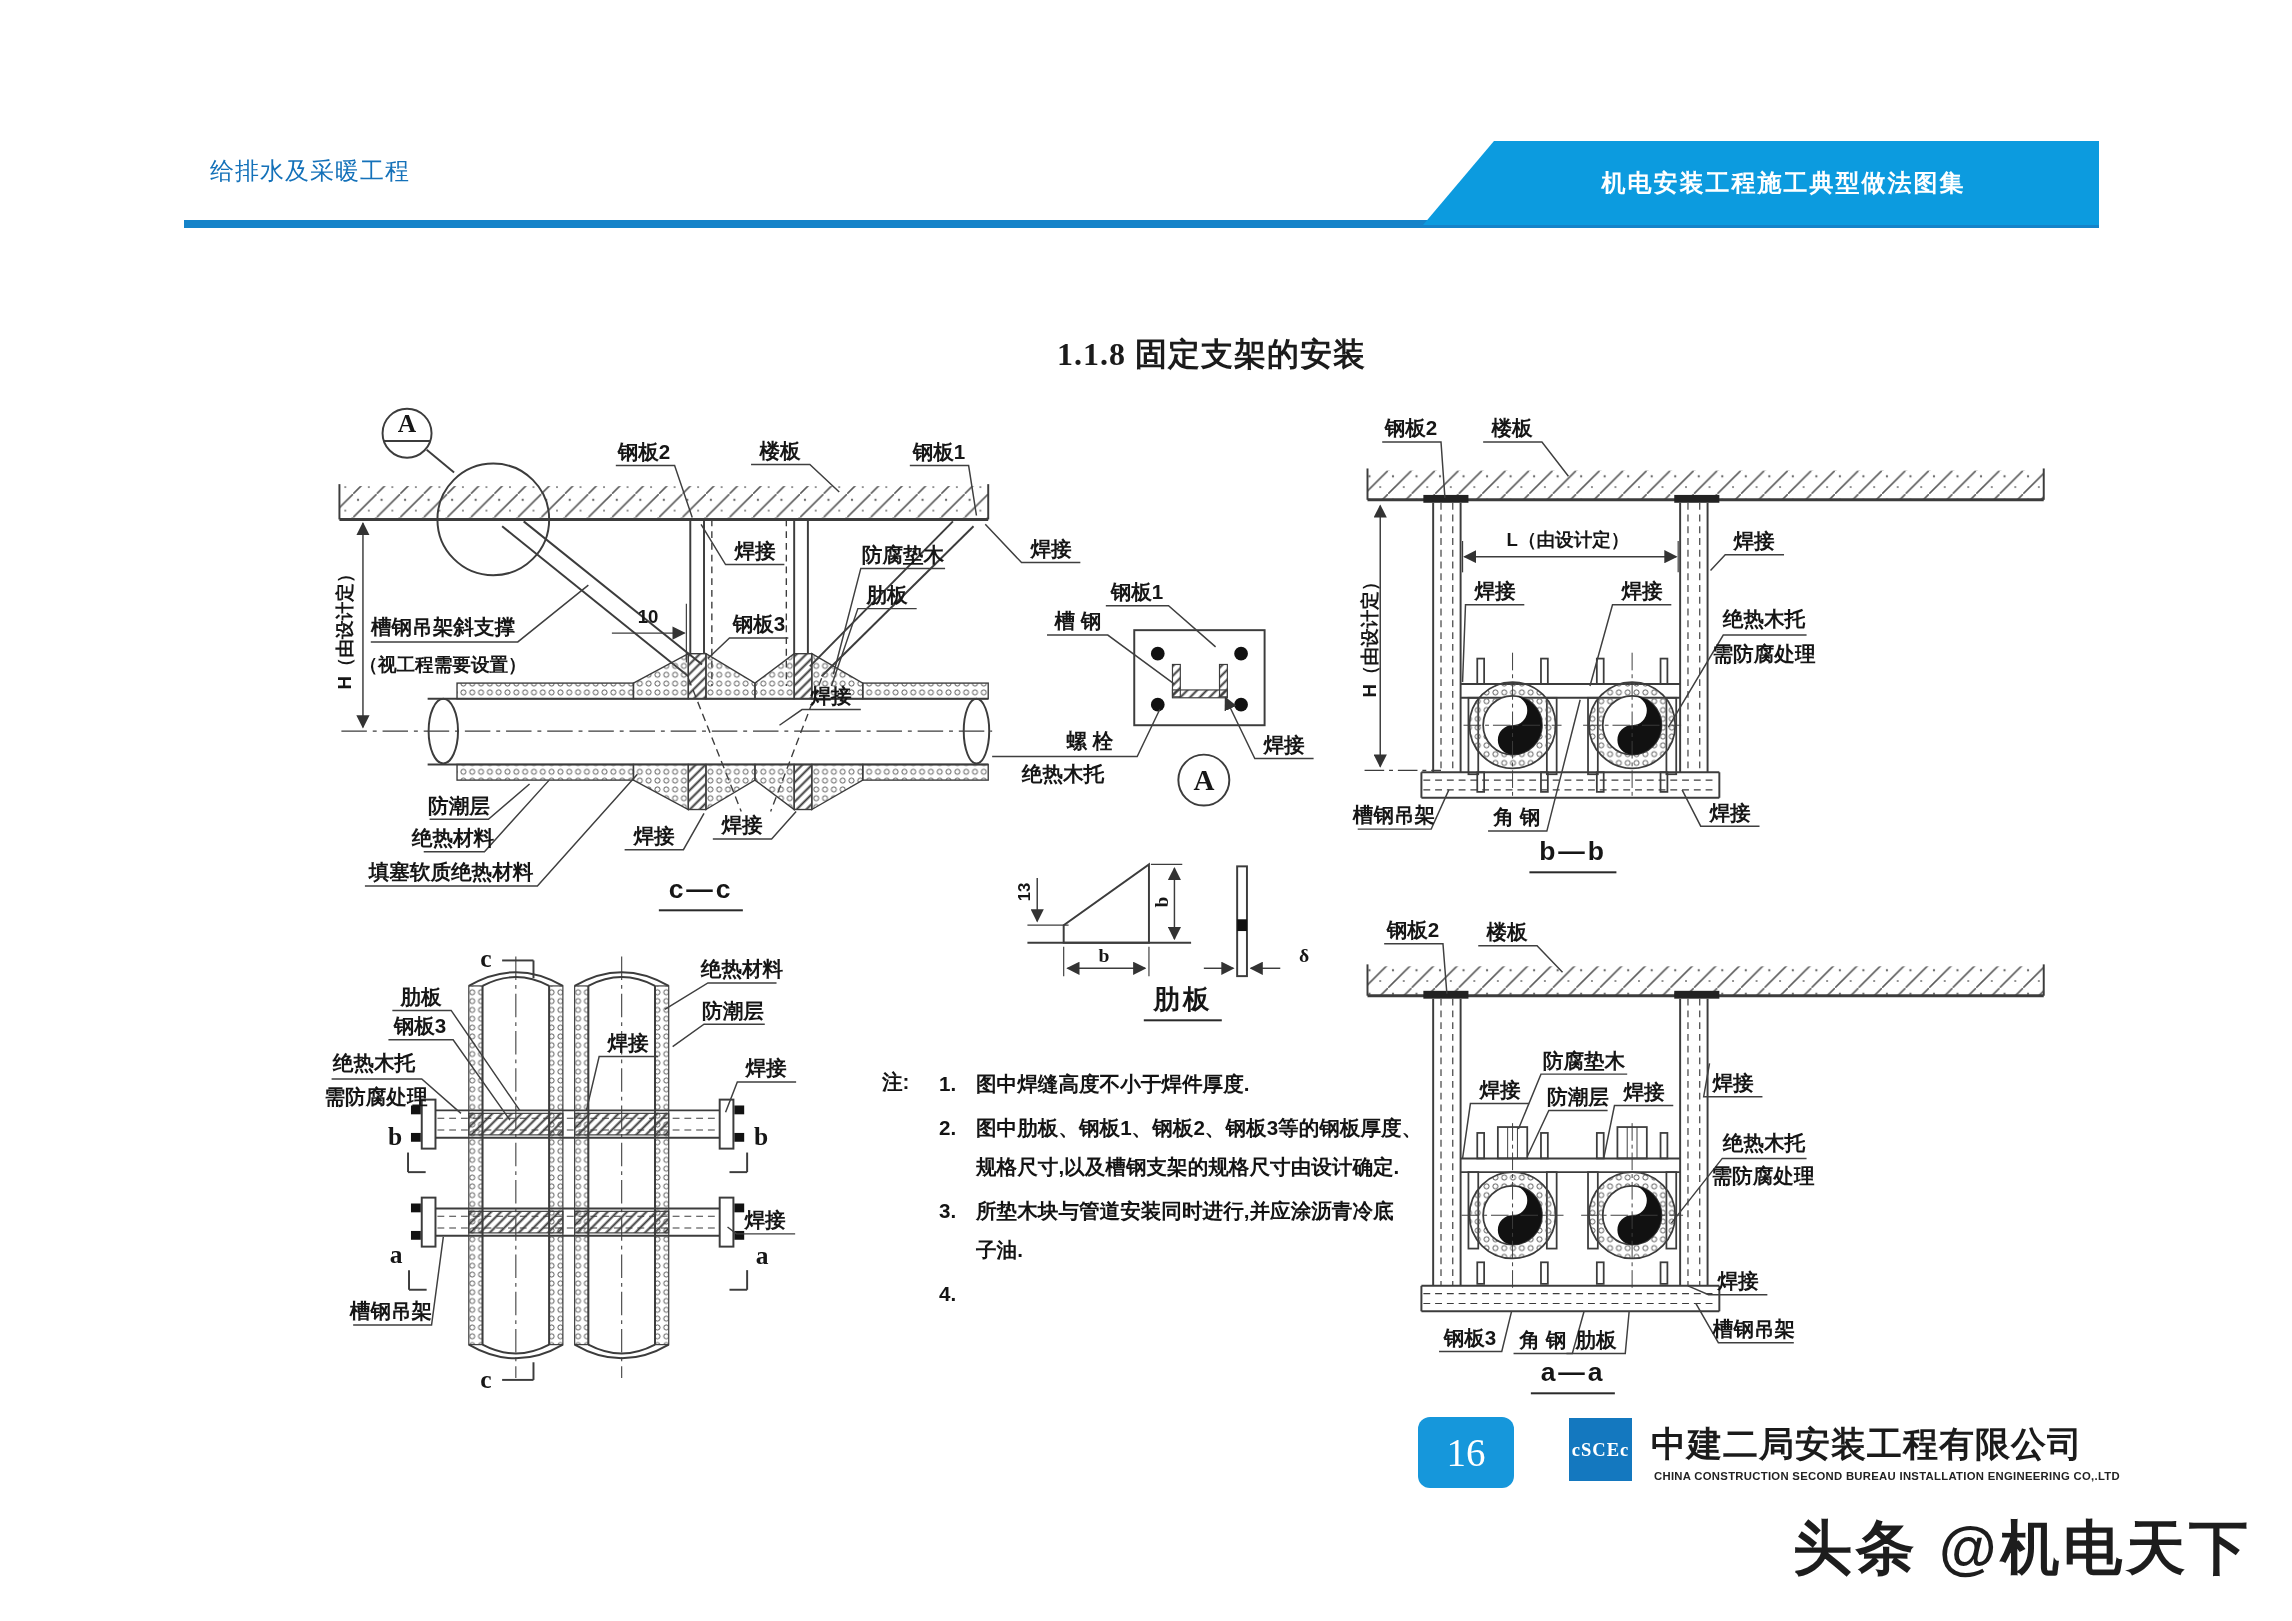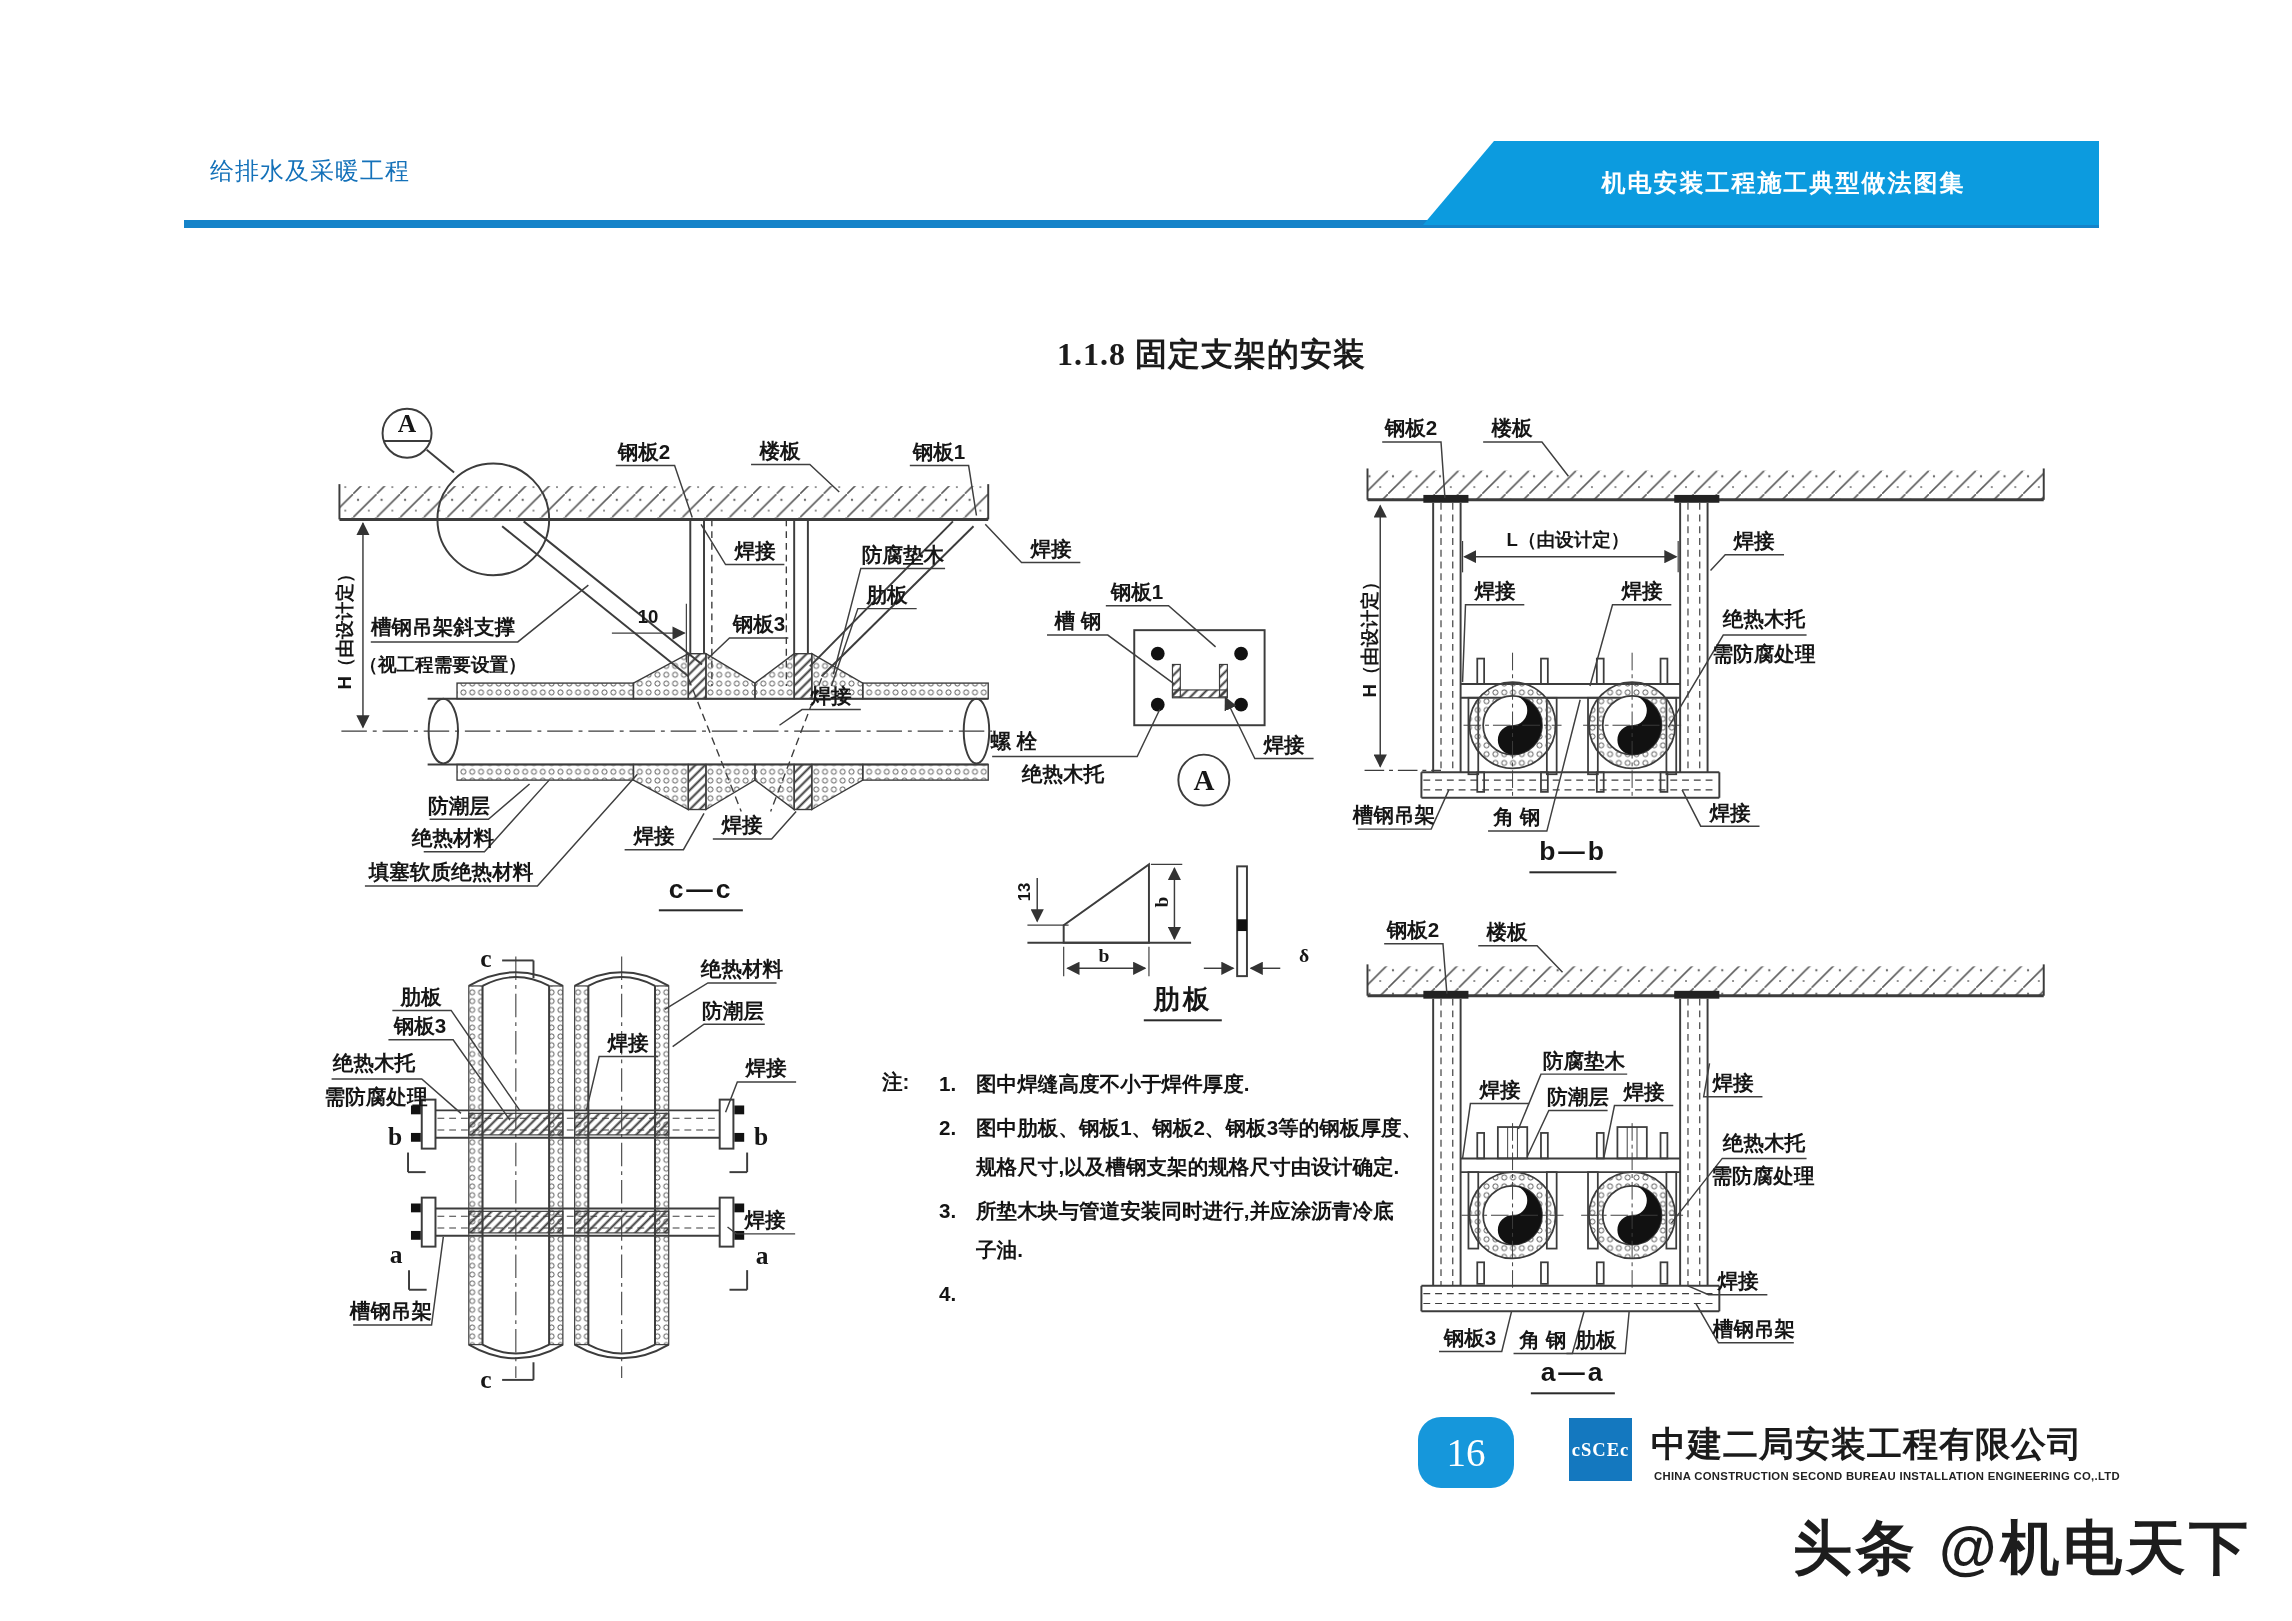--- a/index.html
+++ b/index.html
@@ -31,21 +31,21 @@
   
   .notes{position:absolute;left:882px;top:1064px;width:588px;font-size:20.6px;font-weight:bold;color:#141414}
   .notes-prefix{position:absolute;left:0;top:3.9px}
   .notes-items{margin-left:57px}
   .note-row{display:flex;margin-bottom:4.9px;line-height:39px}
   .note-num{width:37px;flex:none}
   .note-text{white-space:pre-line}
 
   
   .page-badge{position:absolute;left:1418px;top:1417px;width:96px;height:71px;background:#1697DB;
-     border-radius:23px;color:#fff;font-family:"Liberation Serif",serif;font-size:39px;
+     border-radius:12px;color:#fff;font-family:"Liberation Serif",serif;font-size:39px;
      display:flex;align-items:center;justify-content:center}
   .logo{position:absolute;left:1569px;top:1418px;width:63px;height:63px;background:#1478BF;color:#fff;
      display:flex;align-items:center;justify-content:center;font-weight:bold;font-size:18.6px;
      font-family:"Liberation Serif",serif;letter-spacing:1px}
   .company-cn{position:absolute;left:1651px;top:1421px;font-size:35px;font-weight:bold;letter-spacing:1px;white-space:nowrap}
   .company-en{position:absolute;left:1654px;top:1470px;font-size:11.3px;font-weight:bold;letter-spacing:0.3px;color:#222;white-space:nowrap}
   .watermark{position:absolute;right:41px;top:1509px;font-size:59px;font-weight:900;letter-spacing:3.9px;
      color:#1d1d1d;white-space:nowrap;text-shadow:2px 2px 0 #fff}
 </style>
 </head>
@@ -414,21 +414,21 @@
     <span class="dlabel" style="left: 443px; top: 665px; font-size: 18.6px; transform: translate(-50%, -50%);">（视工程需要设置）</span>
     <span class="dlabel" style="left: 831px; top: 696px; transform: translate(-50%, -50%);">焊接</span>
     <span class="dlabel" style="left: 459px; top: 806px; transform: translate(-50%, -50%);">防潮层</span>
     <span class="dlabel" style="left: 453px; top: 838px; transform: translate(-50%, -50%);">绝热材料</span>
     <span class="dlabel" style="left: 451px; top: 872px; transform: translate(-50%, -50%);">填塞软质绝热材料</span>
     <span class="dlabel" style="left: 654px; top: 836px; transform: translate(-50%, -50%);">焊接</span>
     <span class="dlabel" style="left: 742px; top: 825px; transform: translate(-50%, -50%);">焊接</span>
     <span class="dlabel cap" style="left: 701px; top: 894px; transform: translate(-50%, -50%);">c—c</span>
     <span class="dlabel" style="left: 1137px; top: 592px; transform: translate(-50%, -50%);">钢板1</span>
     <span class="dlabel" style="left: 1078px; top: 621px; transform: translate(-50%, -50%);">槽 钢</span>
-    <span class="dlabel" style="left: 1014px; top: 741px; transform: translate(-50%, -50%);">螺 栓</span>
+    <span class="dlabel" style="left: 1090px; top: 741px; transform: translate(-50%, -50%);">螺 栓</span>
     <span class="dlabel" style="left: 1063px; top: 774px; transform: translate(-50%, -50%);">绝热木托</span>
     <span class="dlabel" style="left: 1284px; top: 745px; transform: translate(-50%, -50%);">焊接</span>
     <span class="dlabel serif" style="left: 1204px; top: 780px; font-size: 29px; transform: translate(-50%, -50%);">A</span>
     <span class="dlabel" style="left: 1411px; top: 428px; transform: translate(-50%, -50%);">钢板2</span>
     <span class="dlabel" style="left: 1512px; top: 428px; transform: translate(-50%, -50%);">楼板</span>
     <span class="dlabel" style="left: 1568px; top: 540px; font-size: 18.6px; transform: translate(-50%, -50%);">L（由设计定）</span>
     <span class="dlabel" style="left: 1370px; top: 635px; font-size: 18.6px; transform: translate(-50%, -50%) rotate(-90deg);">H（由设计定）</span>
     <span class="dlabel" style="left: 1495px; top: 591px; transform: translate(-50%, -50%);">焊接</span>
     <span class="dlabel" style="left: 1642px; top: 591px; transform: translate(-50%, -50%);">焊接</span>
     <span class="dlabel" style="left: 1754px; top: 541px; transform: translate(-50%, -50%);">焊接</span>

